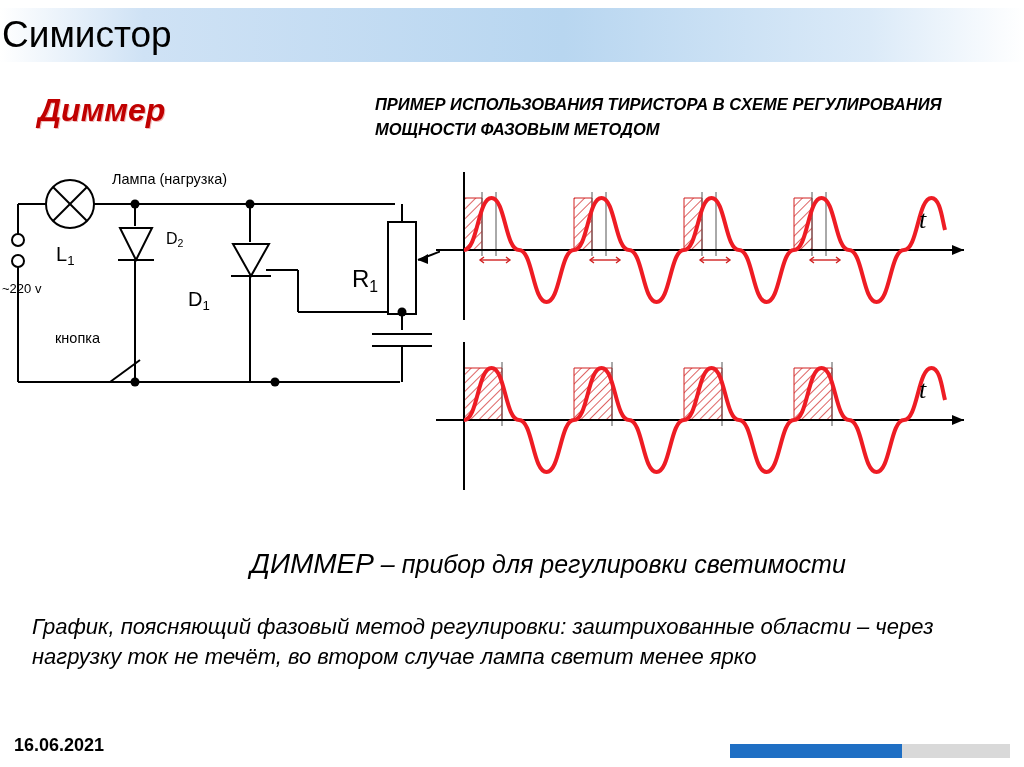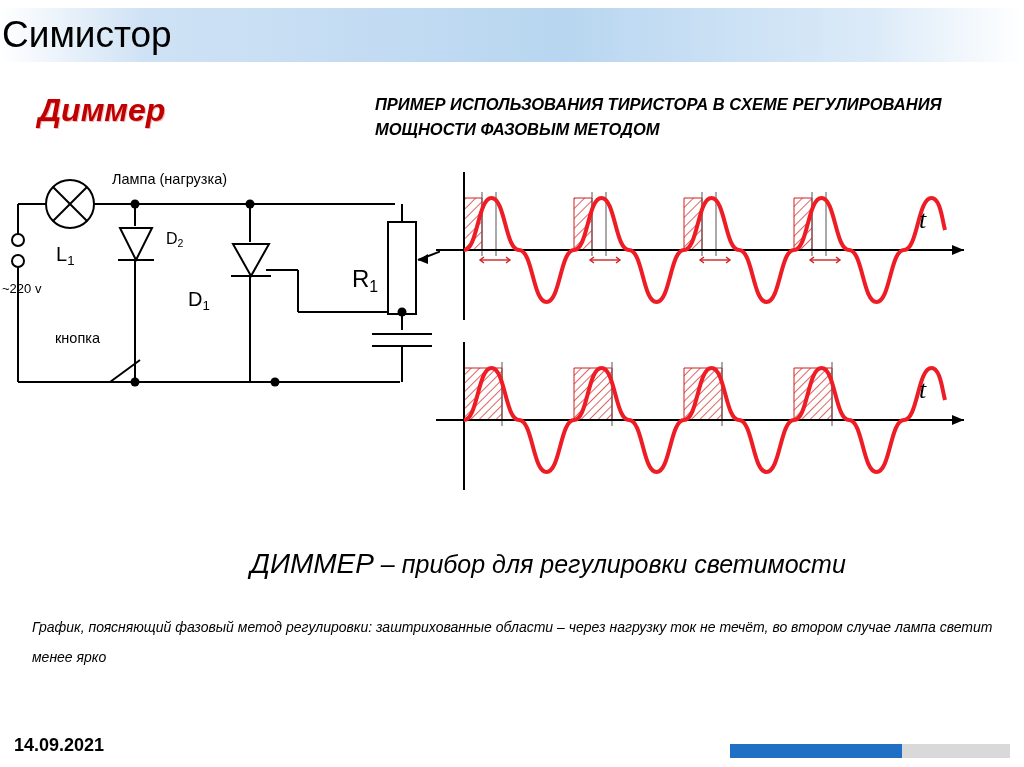--- a/index.html
+++ b/index.html
@@ -111,21 +111,21 @@
     white-space: nowrap;
     padding-left: 36px;
   }
   #definition .term { font-size: 28px; }
   #explain {
     position: absolute;
     left: 32px;
     top: 612px;
     width: 968px;
     font-style: italic;
-    font-size: 14px;
+    font-size: 22px;
     line-height: 30px;
     text-align: left;
   }
 
   
   #footer-date {
     position: absolute;
     left: 14px;
     top: 735px;
     font-size: 18px;
@@ -319,16 +319,16 @@
 
   <div class="axis-t" id="t-label-top">t</div>
   <div class="axis-t" id="t-label-bottom">t</div>
 </div>
 
 <div id="definition">
   <span class="term">ДИММЕР</span><span> – прибор для регулировки светимости</span>
 </div>
 <div id="explain">График, поясняющий фазовый метод регулировки: заштрихованные области – через нагрузку ток не течёт, во втором случае лампа светит менее ярко</div>
 
-<div id="footer-date">14.09.2021</div>
+<div id="footer-date">16.06.2021</div>
 <div id="footer-bar">
   <div id="footer-bar-fill"></div>
 </div>
 
 </body></html>

